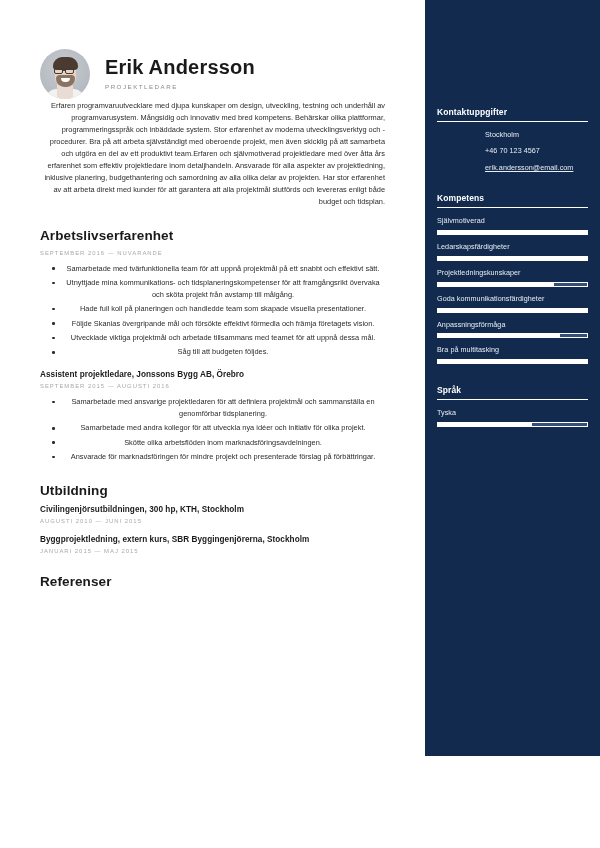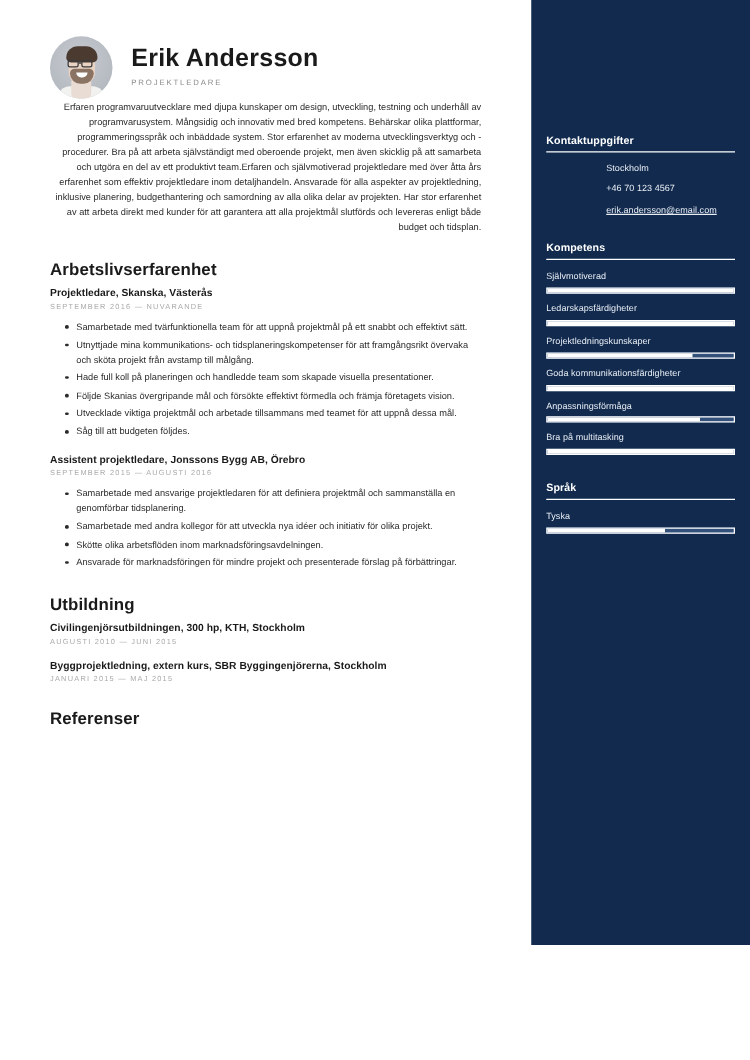--- a/index.html
+++ b/index.html
@@ -67,21 +67,21 @@
     position: absolute;
     left: 0; top: 0; bottom: 0;
     background: #ffffff;
   }
 
   
   .main {
     position: absolute;
     top: 0; left: 0;
     width: 425px; height: 848px;
-    padding: 28px 40px 0 40px;
+    padding: 48px 40px 0 40px;
   }
 
   .header { display: flex; align-items: center; gap: 15px; height: 52px; }
   .avatar {
     width: 50px; height: 50px;
     border-radius: 50%;
     background: radial-gradient(circle at 48% 40%, #c9ccd2 0%, #b9bdc4 55%, #aeb2ba 100%);
     position: relative;
     overflow: hidden;
     flex: none;
@@ -131,21 +131,21 @@
     color: #1a1a1a;
     margin-bottom: 4px;
     letter-spacing: .05px;
   }
   .daterange {
     font-size: 5.9px;
     color: #a9a9a9;
     letter-spacing: 1px;
     margin-bottom: 7px;
   }
-  ul.bullets { list-style: none; margin: 0 0 0 12px; }
+  ul.bullets { list-style: none; margin: 0 0 0 12px; text-align: center; }
   ul.bullets li {
     position: relative;
     font-size: 7.4px;
     color: #2b2b2b;
     line-height: 1.6;
     padding-left: 9px;
     margin-bottom: 2.5px;
   }
   ul.bullets li:before {
     content: "";
@@ -181,21 +181,20 @@
         <div class="name">Erik Andersson</div>
         <div class="role">PROJEKTLEDARE</div>
       </div>
     </div>
 
     <p class="para">Erfaren programvaruutvecklare med djupa kunskaper om design, utveckling, testning och underhåll av programvarusystem. Mångsidig och innovativ med bred kompetens. Behärskar olika plattformar, programmeringsspråk och inbäddade system. Stor erfarenhet av moderna utvecklingsverktyg och -procedurer. Bra på att arbeta självständigt med oberoende projekt, men även skicklig på att samarbeta och utgöra en del av ett produktivt team.Erfaren och självmotiverad projektledare med över åtta års erfarenhet som effektiv projektledare inom detaljhandeln. Ansvarade för alla aspekter av projektledning, inklusive planering, budgethantering och samordning av alla olika delar av projekten. Har stor erfarenhet av att arbeta direkt med kunder för att garantera att alla projektmål slutförds och levereras enligt både budget och tidsplan.</p>
 
     <h2 class="section">Arbetslivserfarenhet</h2>
     <div id="experience-list">
         <div class="job-block">
-          <h3 class="job">Projektledare, Skanska, Västerås</h3>
           <div class="daterange">SEPTEMBER 2016 — NUVARANDE</div>
           <ul class="bullets">
             <li>Samarbetade med tvärfunktionella team för att uppnå projektmål på ett snabbt och effektivt sätt.</li>
             <li>Utnyttjade mina kommunikations- och tidsplaneringskompetenser för att framgångsrikt övervaka och sköta projekt från avstamp till målgång.</li>
             <li>Hade full koll på planeringen och handledde team som skapade visuella presentationer.</li>
             <li>Följde Skanias övergripande mål och försökte effektivt förmedla och främja företagets vision.</li>
             <li>Utvecklade viktiga projektmål och arbetade tillsammans med teamet för att uppnå dessa mål.</li>
             <li>Såg till att budgeten följdes.</li>
           </ul>
         </div>

